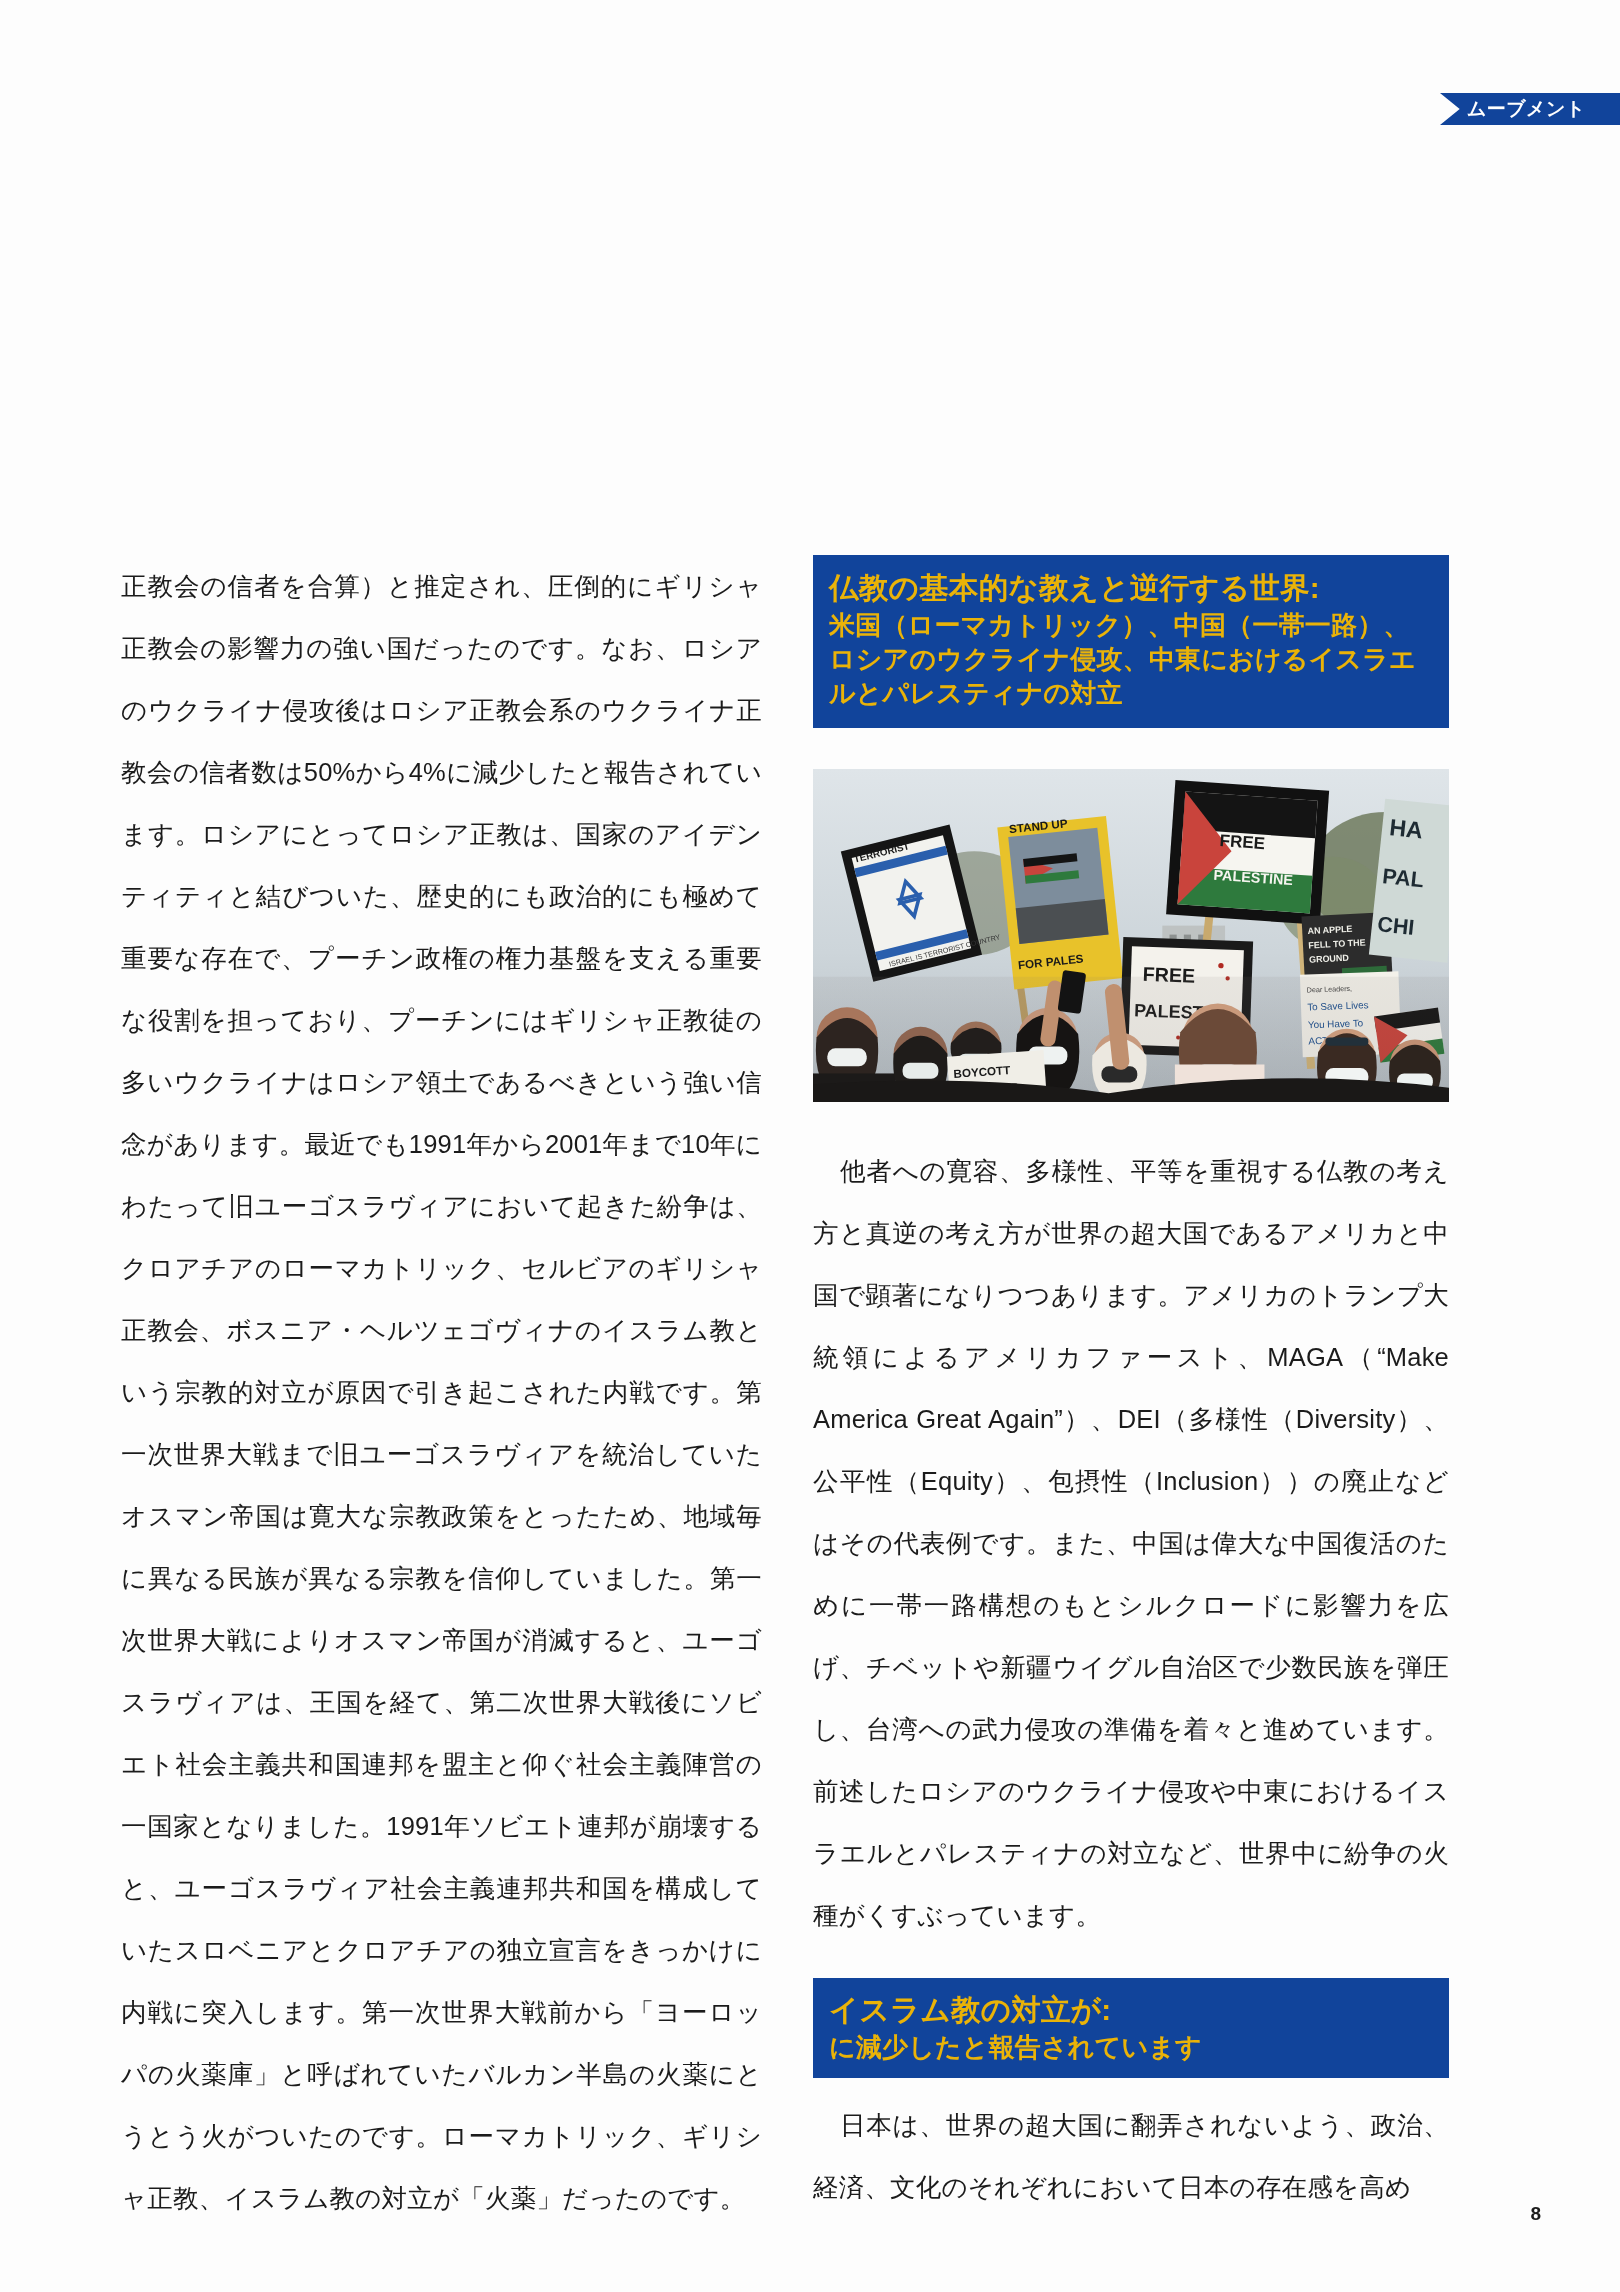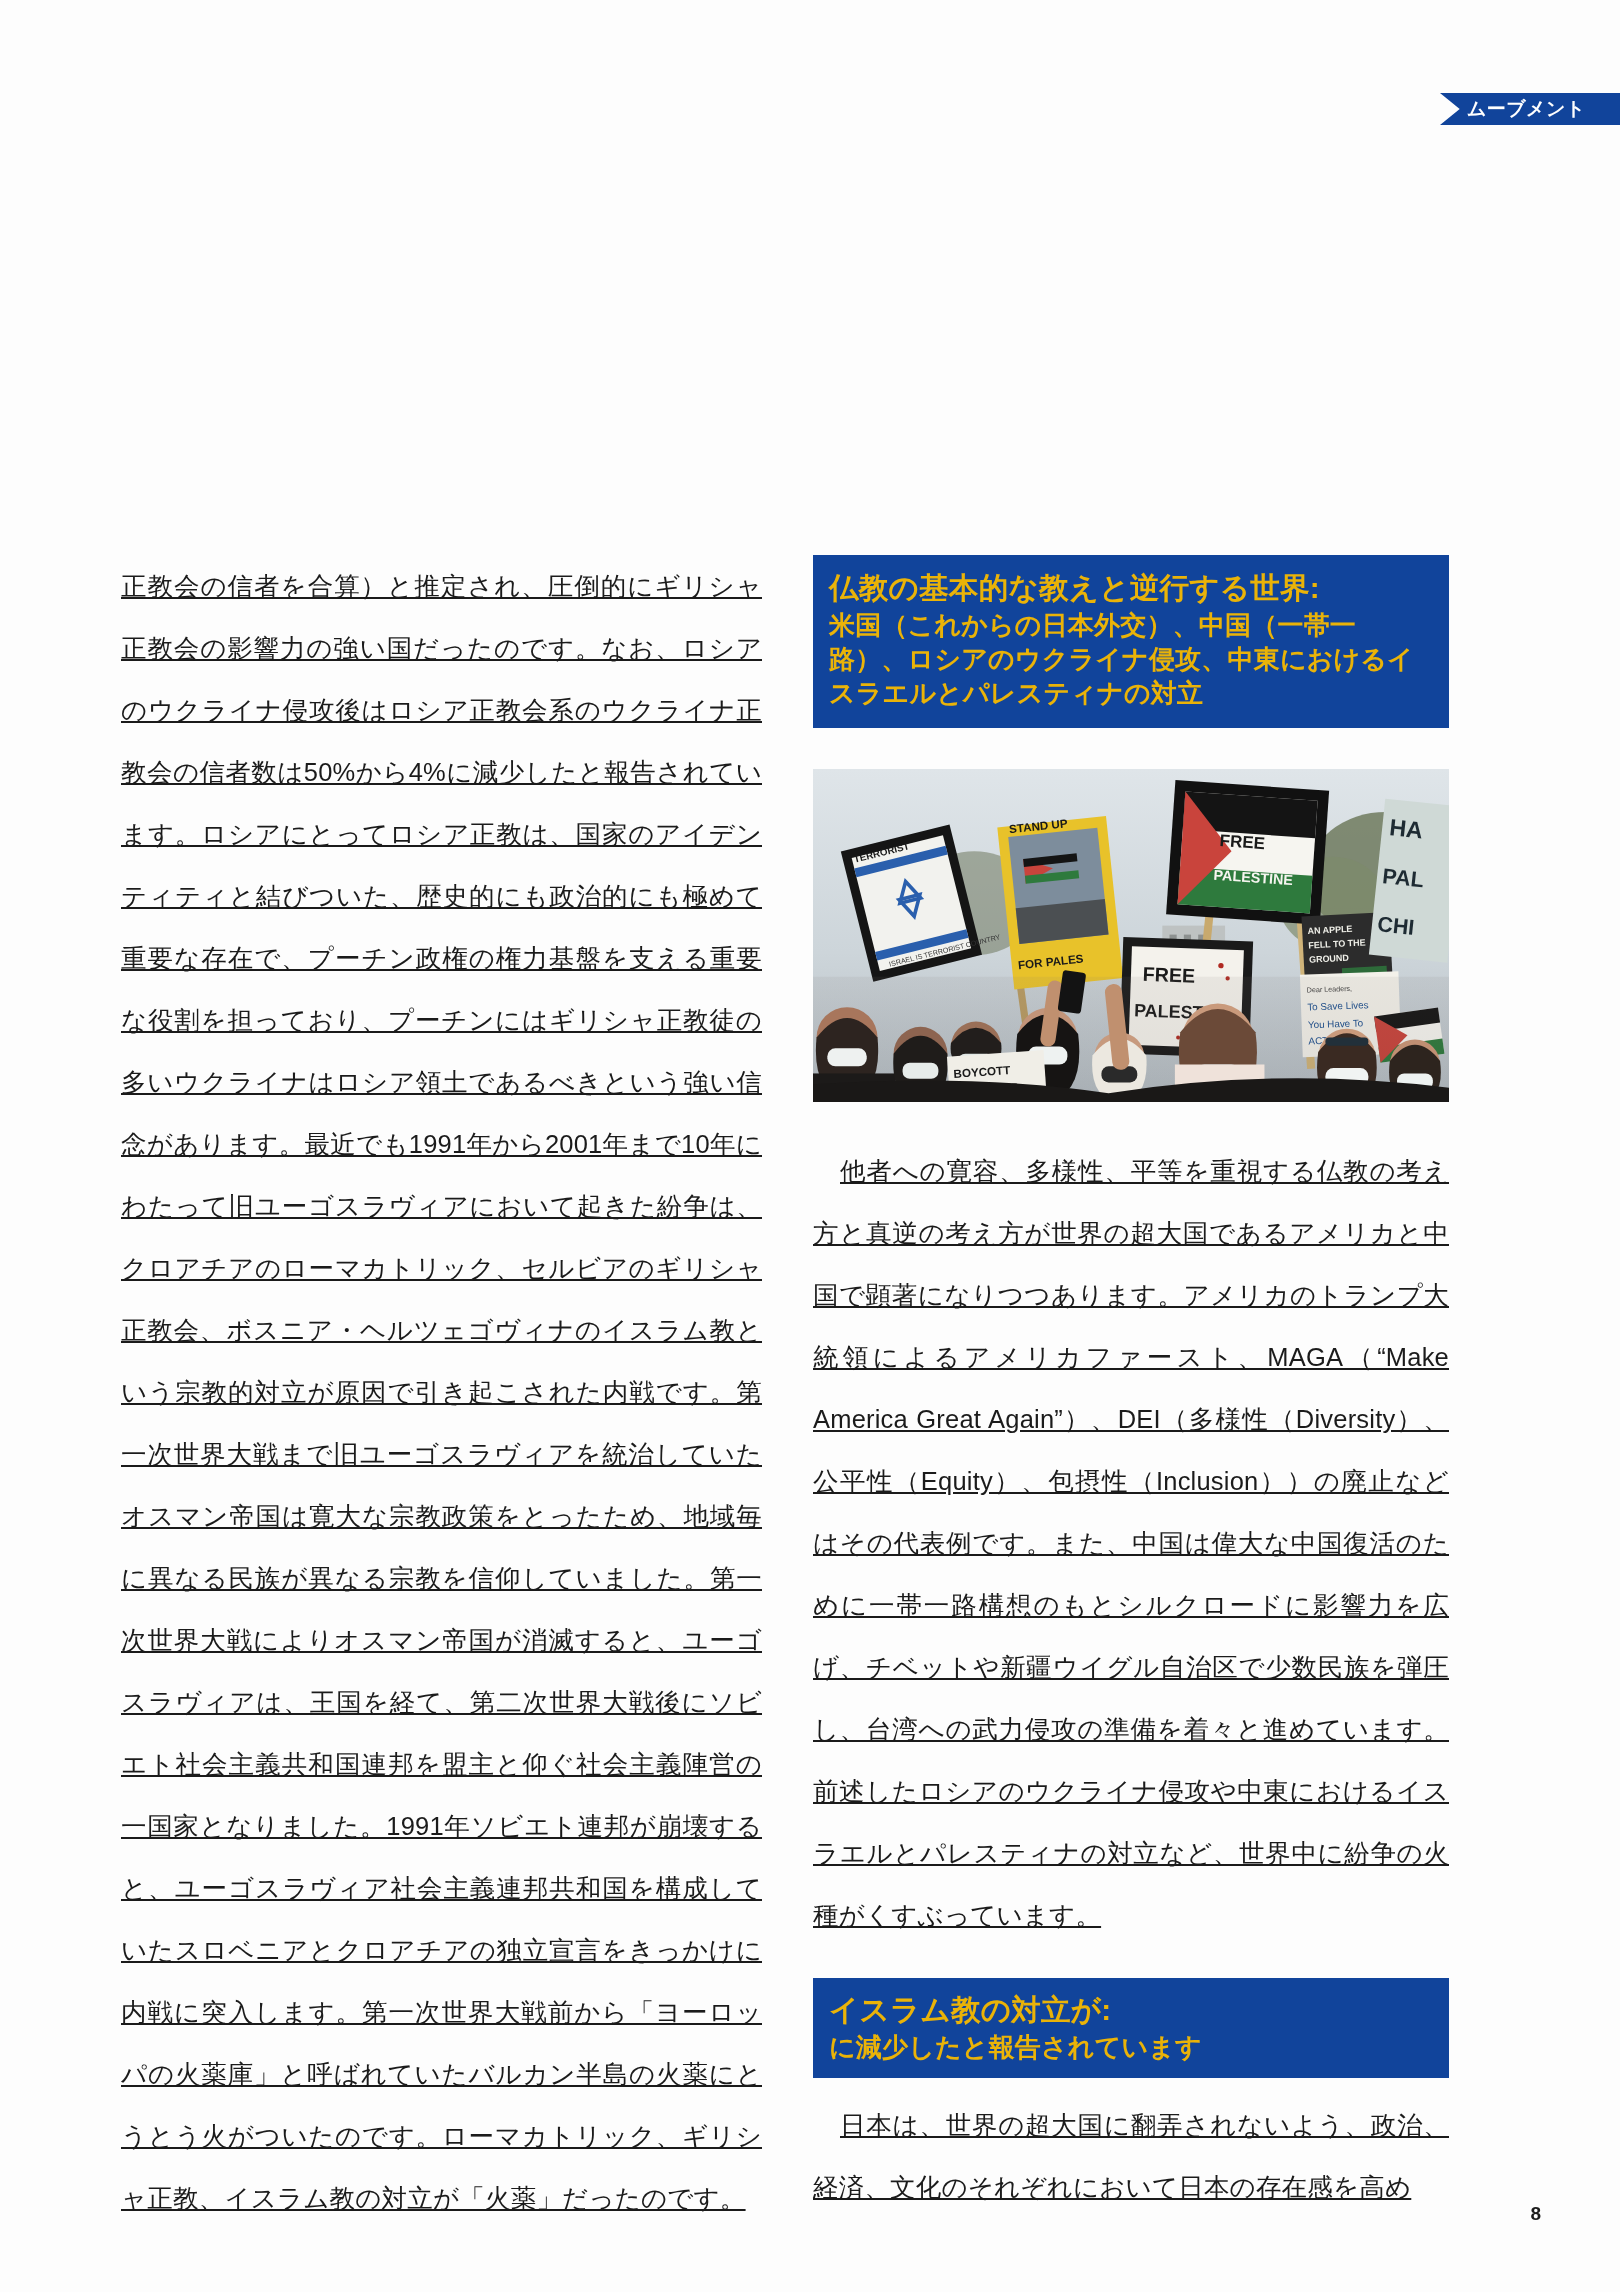--- a/index.html
+++ b/index.html
@@ -62,21 +62,20 @@
   
   .body-text {
     font-size: 25.5px;
     line-height: 62px;
     text-align: justify;
     text-justify: inter-character;
     letter-spacing: 0.2px;
     color: #1b1b1b;
     margin: 0;
     font-weight: 500;
-    text-decoration: underline;
   }
   .body-text.indent {
     text-indent: 27px;
   }
 
   
   .headline-box {
     background: #11449b;
     color: #eab308;
     padding: 14.3px 16px 18px 16px;
@@ -136,21 +135,21 @@
   <div class="columns">
 
     <div class="col-left">
       <p class="body-text">正教会の信者を合算）と推定され、圧倒的にギリシャ正教会の影響力の強い国だったのです。なお、ロシアのウクライナ侵攻後はロシア正教会系のウクライナ正教会の信者数は50%から4%に減少したと報告されています。ロシアにとってロシア正教は、国家のアイデンティティと結びついた、歴史的にも政治的にも極めて重要な存在で、プーチン政権の権力基盤を支える重要な役割を担っており、プーチンにはギリシャ正教徒の多いウクライナはロシア領土であるべきという強い信念があります。最近でも1991年から2001年まで10年にわたって旧ユーゴスラヴィアにおいて起きた紛争は、クロアチアのローマカトリック、セルビアのギリシャ正教会、ボスニア・ヘルツェゴヴィナのイスラム教という宗教的対立が原因で引き起こされた内戦です。第一次世界大戦まで旧ユーゴスラヴィアを統治していたオスマン帝国は寛大な宗教政策をとったため、地域毎に異なる民族が異なる宗教を信仰していました。第一次世界大戦によりオスマン帝国が消滅すると、ユーゴスラヴィアは、王国を経て、第二次世界大戦後にソビエト社会主義共和国連邦を盟主と仰ぐ社会主義陣営の一国家となりました。1991年ソビエト連邦が崩壊すると、ユーゴスラヴィア社会主義連邦共和国を構成していたスロベニアとクロアチアの独立宣言をきっかけに内戦に突入します。第一次世界大戦前から「ヨーロッパの火薬庫」と呼ばれていたバルカン半島の火薬にとうとう火がついたのです。ローマカトリック、ギリシャ正教、イスラム教の対立が「火薬」だったのです。</p>
     </div>
 
     <div class="col-right">
 
       <div class="headline-box">
         <span class="headline-main">仏教の基本的な教えと逆行する世界:</span>
-        <span class="headline-sub">米国（これからの日本外交）、中国（一帯一路）、ロシアのウクライナ侵攻、中東におけるイスラエルとパレスティナの対立</span>
+        <span class="headline-sub">米国（ローマカトリック）、中国（一帯一路）、ロシアのウクライナ侵攻、中東におけるイスラエルとパレスティナの対立</span>
       </div>
 
       <div class="photo">
         <svg viewBox="0 0 710 372" preserveAspectRatio="xMidYMid slice">
           <defs>
             <linearGradient id="sky" x1="0" y1="0" x2="0" y2="1">
               <stop offset="0%" stop-color="#dfe5e9"></stop>
               <stop offset="55%" stop-color="#cdd5da"></stop>
               <stop offset="100%" stop-color="#b5bdc3"></stop>
             </linearGradient>

